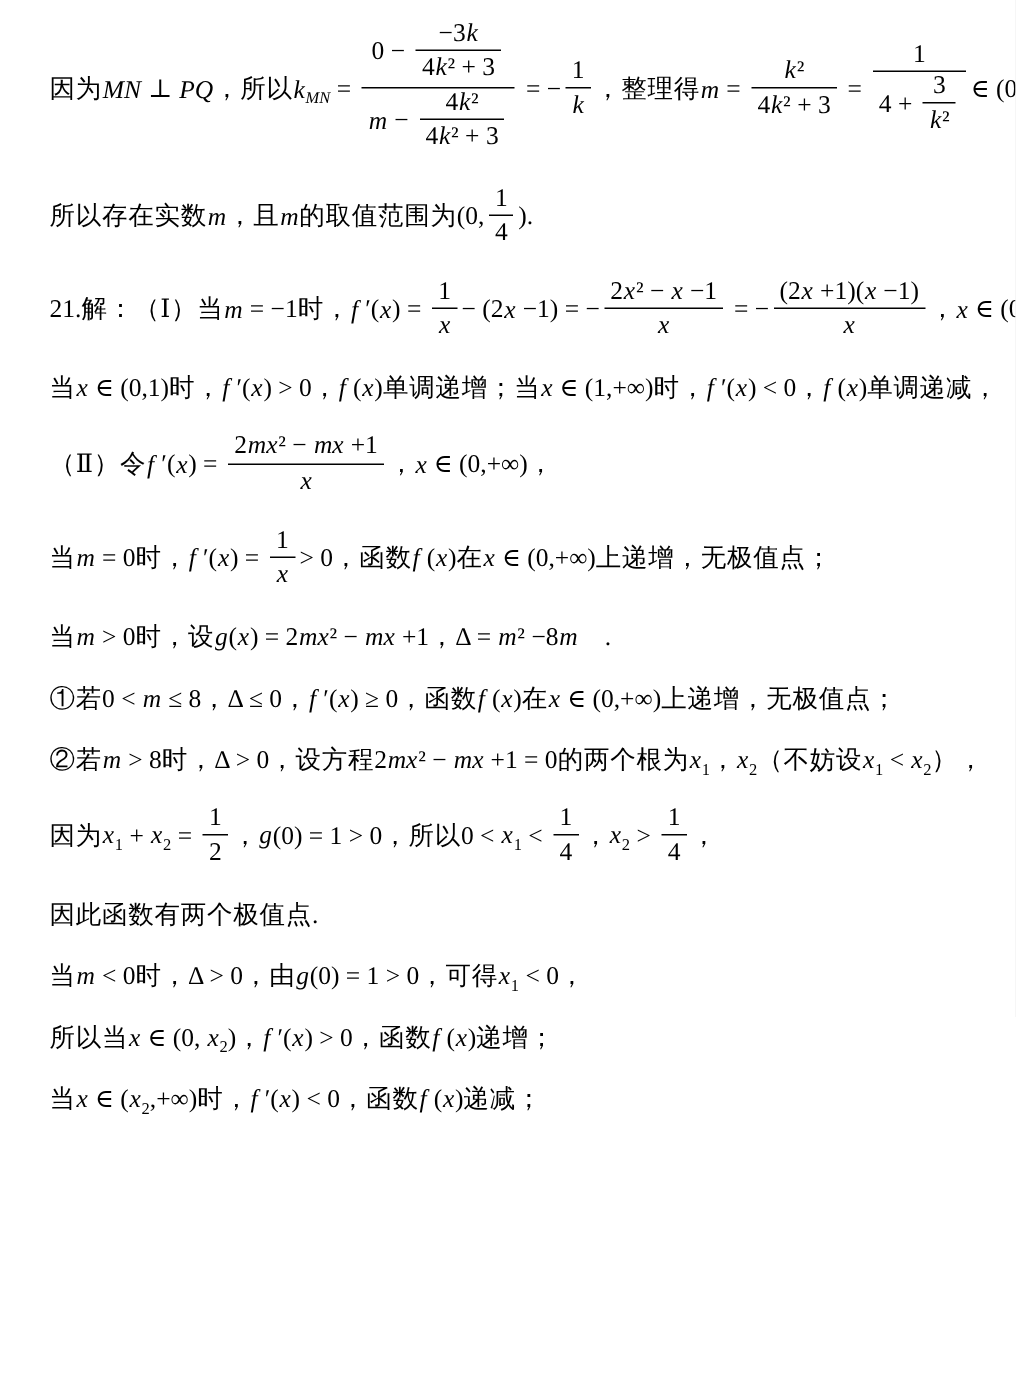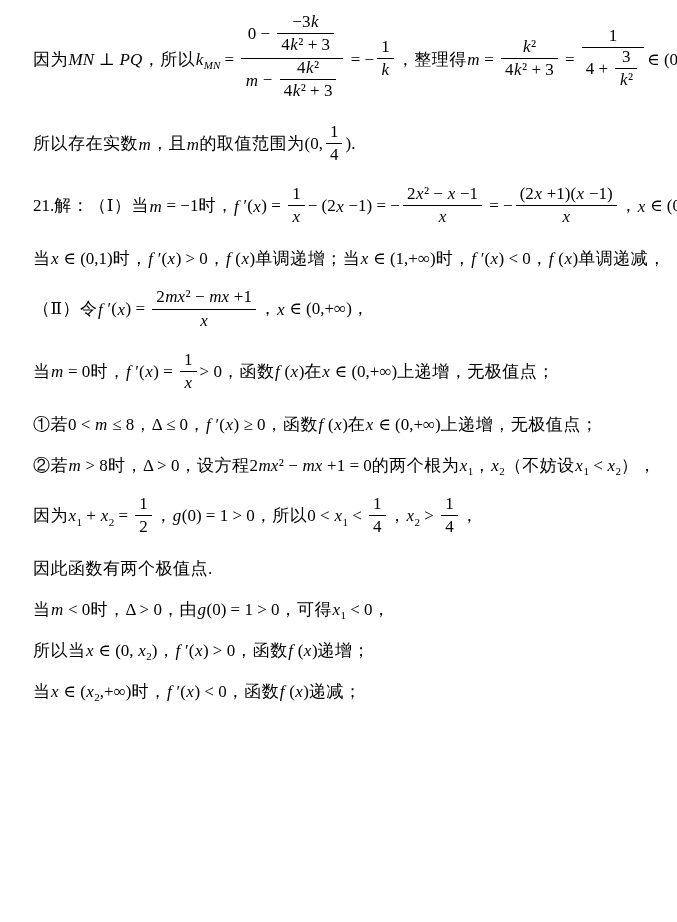--- a/index.html
+++ b/index.html
@@ -45,20 +45,21 @@
 </head>
 <body>
 
 <div class="page" id="doc-root">
     <div class="line"><span class="cn">因为</span><span class="mth"><i>MN</i> ⊥ <i>PQ</i></span><span class="cn">，所以</span><span class="mth"><i>k</i></span><sub class="sb it">MN</sub><span class="mth"> = </span><span class="frac"><span class="num"><span class="mth">0 − </span><span class="frac"><span class="num"><span class="mth">−3<i>k</i></span></span><span class="den"><span class="mth">4<i>k</i>² + 3</span></span></span></span><span class="den"><span class="mth"><i>m</i> − </span><span class="frac"><span class="num"><span class="mth">4<i>k</i>²</span></span><span class="den"><span class="mth">4<i>k</i>² + 3</span></span></span></span></span><span class="mth"> = −</span><span class="frac"><span class="num"><span class="mth">1</span></span><span class="den"><span class="mth"><i>k</i></span></span></span><span class="cn">，整理得</span><span class="mth"><i>m</i> = </span><span class="frac"><span class="num"><span class="mth"><i>k</i>²</span></span><span class="den"><span class="mth">4<i>k</i>² + 3</span></span></span><span class="mth"> = </span><span class="frac"><span class="num"><span class="mth">1</span></span><span class="den"><span class="mth">4 + </span><span class="frac"><span class="num"><span class="mth">3</span></span><span class="den"><span class="mth"><i>k</i>²</span></span></span></span></span><span class="mth">∈ (0,</span></div>
     <div class="line"><span class="cn">所以存在实数</span><span class="mth"><i>m</i></span><span class="cn">，且</span><span class="mth"><i>m</i></span><span class="cn">的取值范围为</span><span class="mth">(0,</span><span class="frac"><span class="num"><span class="mth">1</span></span><span class="den"><span class="mth">4</span></span></span><span class="mth">).</span></div>
     <div class="line"><span class="mth">21.</span><span class="cn">解：（Ⅰ）当</span><span class="mth"><i>m</i> = −1</span><span class="cn">时，</span><span class="mth"><i>f</i> ′(<i>x</i>) = </span><span class="frac"><span class="num"><span class="mth">1</span></span><span class="den"><span class="mth"><i>x</i></span></span></span><span class="mth">− (2<i>x</i> −1) = −</span><span class="frac"><span class="num"><span class="mth">2<i>x</i>² − <i>x</i> −1</span></span><span class="den"><span class="mth"><i>x</i></span></span></span><span class="mth"> = −</span><span class="frac"><span class="num"><span class="mth">(2<i>x</i> +1)(<i>x</i> −1)</span></span><span class="den"><span class="mth"><i>x</i></span></span></span><span class="cn">，</span><span class="mth"><i>x</i> ∈ (0,+∞)</span></div>
     <div class="line"><span class="cn">当</span><span class="mth"><i>x</i> ∈ (0,1)</span><span class="cn">时，</span><span class="mth"><i>f</i> ′(<i>x</i>) &gt; 0</span><span class="cn">，</span><span class="mth"><i>f</i> (<i>x</i>)</span><span class="cn">单调递增；当</span><span class="mth"><i>x</i> ∈ (1,+∞)</span><span class="cn">时，</span><span class="mth"><i>f</i> ′(<i>x</i>) &lt; 0</span><span class="cn">，</span><span class="mth"><i>f</i> (<i>x</i>)</span><span class="cn">单调递减，</span></div>
     <div class="line"><span class="cn">（Ⅱ）令</span><span class="mth"><i>f</i> ′(<i>x</i>) = </span><span class="frac"><span class="num"><span class="mth">2<i>mx</i>² − <i>mx</i> +1</span></span><span class="den"><span class="mth"><i>x</i></span></span></span><span class="cn">，</span><span class="mth"><i>x</i> ∈ (0,+∞)</span><span class="cn">，</span></div>
     <div class="line"><span class="cn">当</span><span class="mth"><i>m</i> = 0</span><span class="cn">时，</span><span class="mth"><i>f</i> ′(<i>x</i>) = </span><span class="frac"><span class="num"><span class="mth">1</span></span><span class="den"><span class="mth"><i>x</i></span></span></span><span class="mth">&gt; 0</span><span class="cn">，函数</span><span class="mth"><i>f</i> (<i>x</i>)</span><span class="cn">在</span><span class="mth"><i>x</i> ∈ (0,+∞)</span><span class="cn">上递增，无极值点；</span></div>
+    <div class="line"><span class="cn">当</span><span class="mth"><i>m</i> &gt; 0</span><span class="cn">时，设</span><span class="mth"><i>g</i>(<i>x</i>) = 2<i>mx</i>² − <i>mx</i> +1</span><span class="cn">，</span><span class="mth">Δ = <i>m</i>² −8<i>m</i></span><span class="cn">　.</span></div>
     <div class="line"><span class="cn">①若</span><span class="mth">0 &lt; <i>m</i> ≤ 8</span><span class="cn">，</span><span class="mth">Δ ≤ 0</span><span class="cn">，</span><span class="mth"><i>f</i> ′(<i>x</i>) ≥ 0</span><span class="cn">，函数</span><span class="mth"><i>f</i> (<i>x</i>)</span><span class="cn">在</span><span class="mth"><i>x</i> ∈ (0,+∞)</span><span class="cn">上递增，无极值点；</span></div>
     <div class="line"><span class="cn">②若</span><span class="mth"><i>m</i> &gt; 8</span><span class="cn">时，</span><span class="mth">Δ &gt; 0</span><span class="cn">，设方程</span><span class="mth">2<i>mx</i>² − <i>mx</i> +1 = 0</span><span class="cn">的两个根为</span><span class="mth"><i>x</i></span><sub class="sb">1</sub><span class="cn">，</span><span class="mth"><i>x</i></span><sub class="sb">2</sub><span class="cn">（不妨设</span><span class="mth"><i>x</i></span><sub class="sb">1</sub><span class="mth"> &lt; <i>x</i></span><sub class="sb">2</sub><span class="cn">），</span></div>
     <div class="line"><span class="cn">因为</span><span class="mth"><i>x</i></span><sub class="sb">1</sub><span class="mth"> + <i>x</i></span><sub class="sb">2</sub><span class="mth"> = </span><span class="frac"><span class="num"><span class="mth">1</span></span><span class="den"><span class="mth">2</span></span></span><span class="cn">，</span><span class="mth"><i>g</i>(0) = 1 &gt; 0</span><span class="cn">，所以</span><span class="mth">0 &lt; <i>x</i></span><sub class="sb">1</sub><span class="mth"> &lt; </span><span class="frac"><span class="num"><span class="mth">1</span></span><span class="den"><span class="mth">4</span></span></span><span class="cn">，</span><span class="mth"><i>x</i></span><sub class="sb">2</sub><span class="mth"> &gt; </span><span class="frac"><span class="num"><span class="mth">1</span></span><span class="den"><span class="mth">4</span></span></span><span class="cn">，</span></div>
     <div class="line"><span class="cn">因此函数有两个极值点.</span></div>
     <div class="line"><span class="cn">当</span><span class="mth"><i>m</i> &lt; 0</span><span class="cn">时，</span><span class="mth">Δ &gt; 0</span><span class="cn">，由</span><span class="mth"><i>g</i>(0) = 1 &gt; 0</span><span class="cn">，可得</span><span class="mth"><i>x</i></span><sub class="sb">1</sub><span class="mth"> &lt; 0</span><span class="cn">，</span></div>
     <div class="line"><span class="cn">所以当</span><span class="mth"><i>x</i> ∈ (0, <i>x</i></span><sub class="sb">2</sub><span class="mth">)</span><span class="cn">，</span><span class="mth"><i>f</i> ′(<i>x</i>) &gt; 0</span><span class="cn">，函数</span><span class="mth"><i>f</i> (<i>x</i>)</span><span class="cn">递增；</span></div>
     <div class="line"><span class="cn">当</span><span class="mth"><i>x</i> ∈ (<i>x</i></span><sub class="sb">2</sub><span class="mth">,+∞)</span><span class="cn">时，</span><span class="mth"><i>f</i> ′(<i>x</i>) &lt; 0</span><span class="cn">，函数</span><span class="mth"><i>f</i> (<i>x</i>)</span><span class="cn">递减；</span></div>
   </div>
 
 </body></html>

